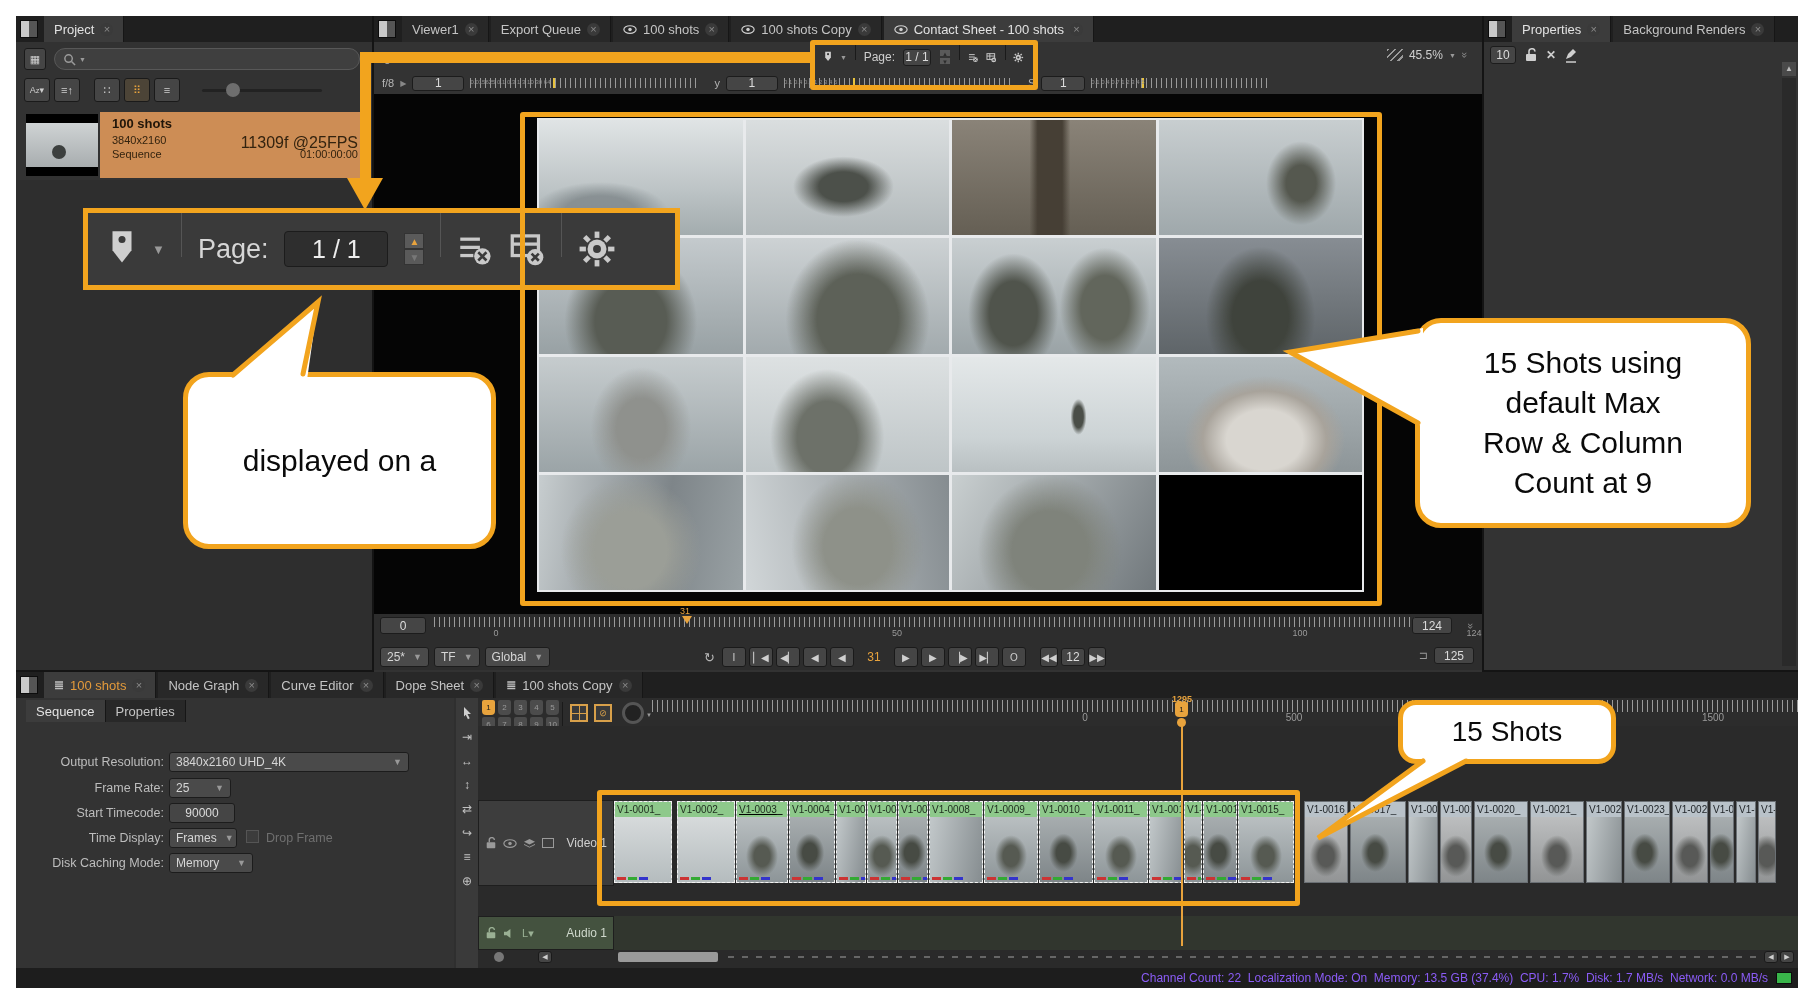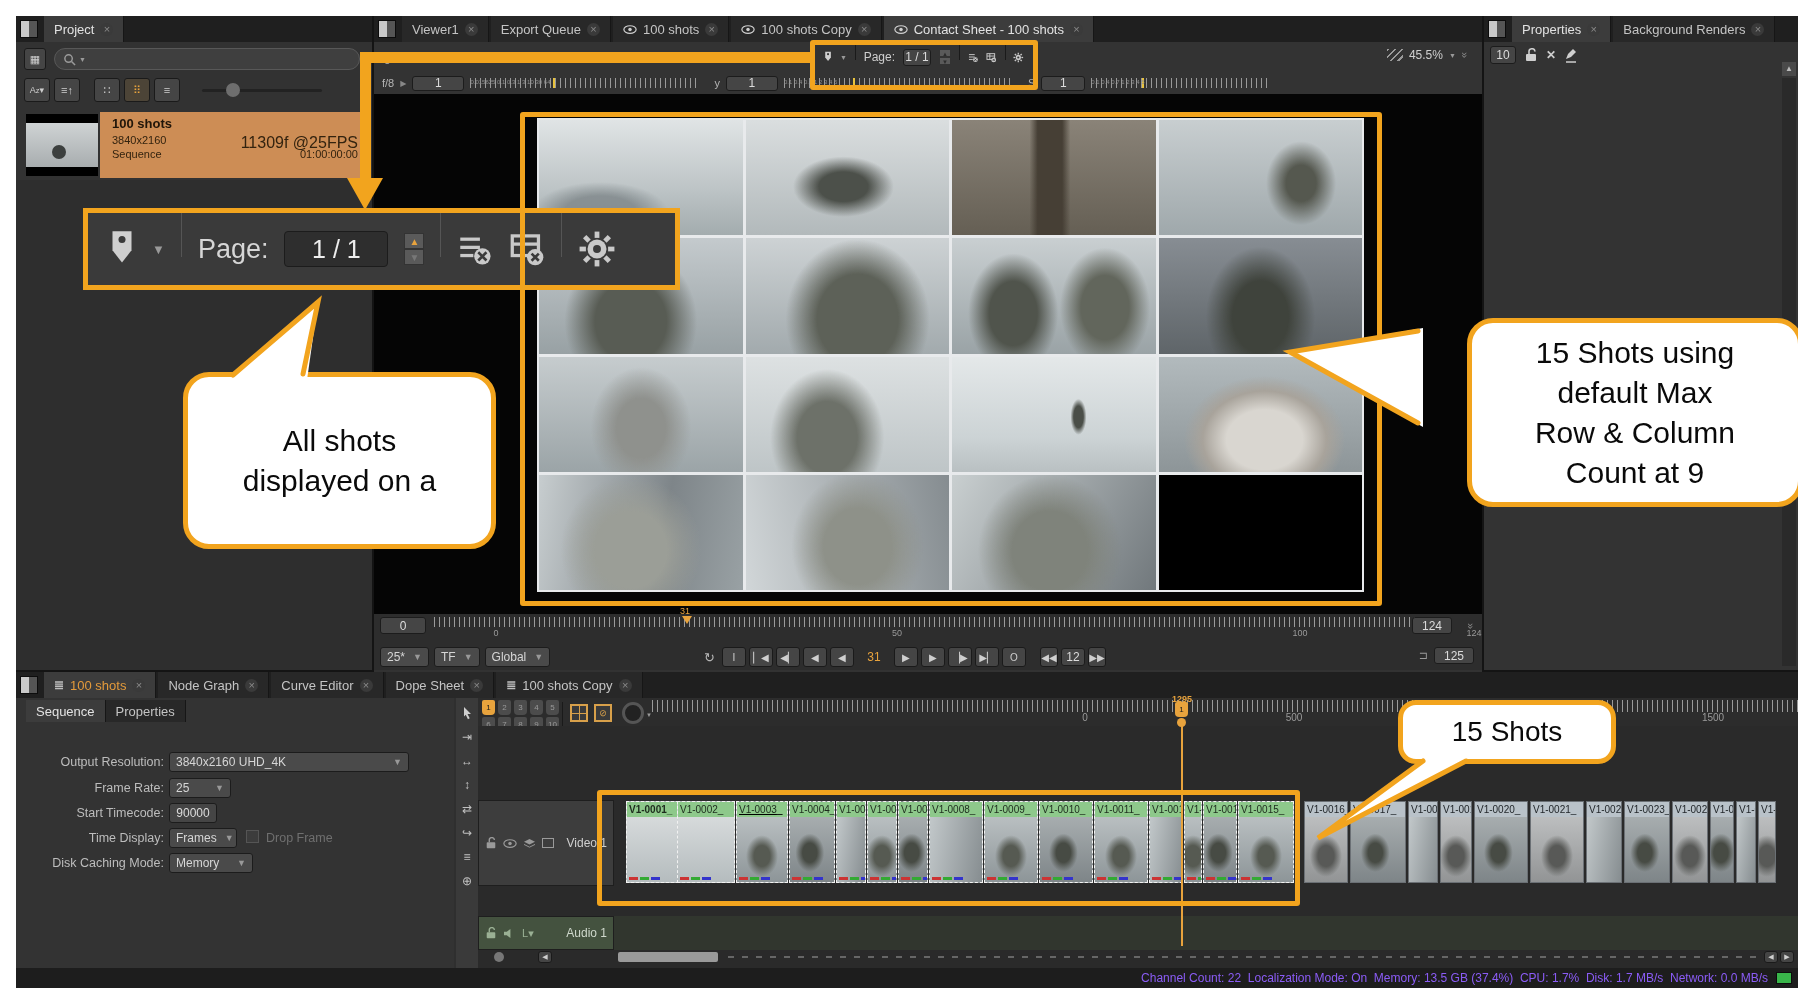--- a/index.html
+++ b/index.html
@@ -414,21 +414,21 @@
       <span class="dd" style="position:absolute;left:153px;top:54px;width:240px;justify-content:space-between">
             <span>3840x2160 UHD_4K</span>
             <span class="car">▼</span>
           </span>
       <span class="lbl-r" style="right:290px;top:83px;width:140px">Frame Rate:</span>
       <span class="dd" style="position:absolute;left:153px;top:80px;width:62px;justify-content:space-between">
             <span>25</span>
             <span class="car">▼</span>
           </span>
       <span class="lbl-r" style="right:290px;top:108px;width:140px">Start Timecode:</span>
-      <span class="fld" style="position:absolute;left:153px;top:105px;width:48px;height:20px">90000</span>
+      <span class="fld" style="position:absolute;left:153px;top:105px;width:66px;height:20px">90000</span>
       <span class="lbl-r" style="right:290px;top:133px;width:140px">Time Display:</span>
       <span class="dd" style="position:absolute;left:153px;top:130px;width:68px;justify-content:space-between">
             <span>Frames</span>
             <span class="car">▼</span>
           </span>
       <span style="position:absolute;left:230px;top:132px;width:13px;height:13px;background:#3c3c3c;border:1px solid #555"></span>
       <span style="position:absolute;left:250px;top:133px;color:#6f6f6f;font-size:12.5px">Drop Frame</span>
       <span class="lbl-r" style="right:290px;top:158px;width:160px;left:-12px">Disk Caching Mode:</span>
       <span class="dd" style="position:absolute;left:153px;top:155px;width:84px;justify-content:space-between">
             <span>Memory</span>
@@ -501,21 +501,21 @@
         <svg width="13" height="11" viewBox="0 0 14 12">
               <path d="M7 1l6 3-6 3-6-3z" fill="#9a9a9a"></path>
               <path d="M1 7l6 3 6-3" fill="none" stroke="#9a9a9a"></path>
             </svg>
         <span style="width:12px;height:10px;border:1px solid #9a9a9a"></span>
         <span style="flex:1;text-align:right;color:#cfcfcf;font-size:12px">Video 1</span>
       </div>
       <div style="position:absolute;left:158px;top:102px;right:0;height:86px;overflow:hidden">
         <div style="position:absolute;left:0;top:1px;right:0;height:84px">
 
-            <div class="clip t2" style="left: 12px; width: 58px; font-weight: bold;">
+            <div class="clip t2" style="left: 0; width: 58px;">
               <div class="clbl">V1-0001_</div>
               <div class="cthumb t2"></div>
               <div class="tags">
                   <i style="background:#c33"></i>
                   <i style="background:#3a3"></i>
                   <i style="background:#33c"></i>
                 </div>
             </div>
 
             <div class="clip t2" style="left: 63px; width: 58px;">
@@ -816,24 +816,23 @@
           </g>
           <circle cx="12" cy="12" r="6" fill="#c9c9c9"></circle>
           <circle cx="12" cy="12" r="2.5" fill="#3a3a3a"></circle>
         </svg>
   </div>
 
   <div class="orect" style="left:504px;top:96px;width:862px;height:494px"></div>
   <div class="orect" style="left:581px;top:774px;width:703px;height:116px"></div>
 
   <div class="bubble" style="left:167px;top:356px;width:313px;height:177px">
-    <div>All shots</div>
         <div>displayed on a</div>
   </div>
-  <div class="bubble" style="left:1451px;top:302px;width:336px;height:189px">
+  <div class="bubble" style="left:1399px;top:302px;width:336px;height:210px">
     <div>15 Shots using</div>
         <div>default Max</div>
         <div>Row &amp; Column</div>
         <div>Count at 9</div>
   </div>
   <div class="bubble" style="left:1382px;top:684px;width:218px;height:64px;border-radius:18px">
     <div style="font-size:28px;line-height:34px">15 Shots</div>
   </div>
 
   <svg style="position:absolute;left:0;top:0;width:1782px;height:972px;pointer-events:none">

